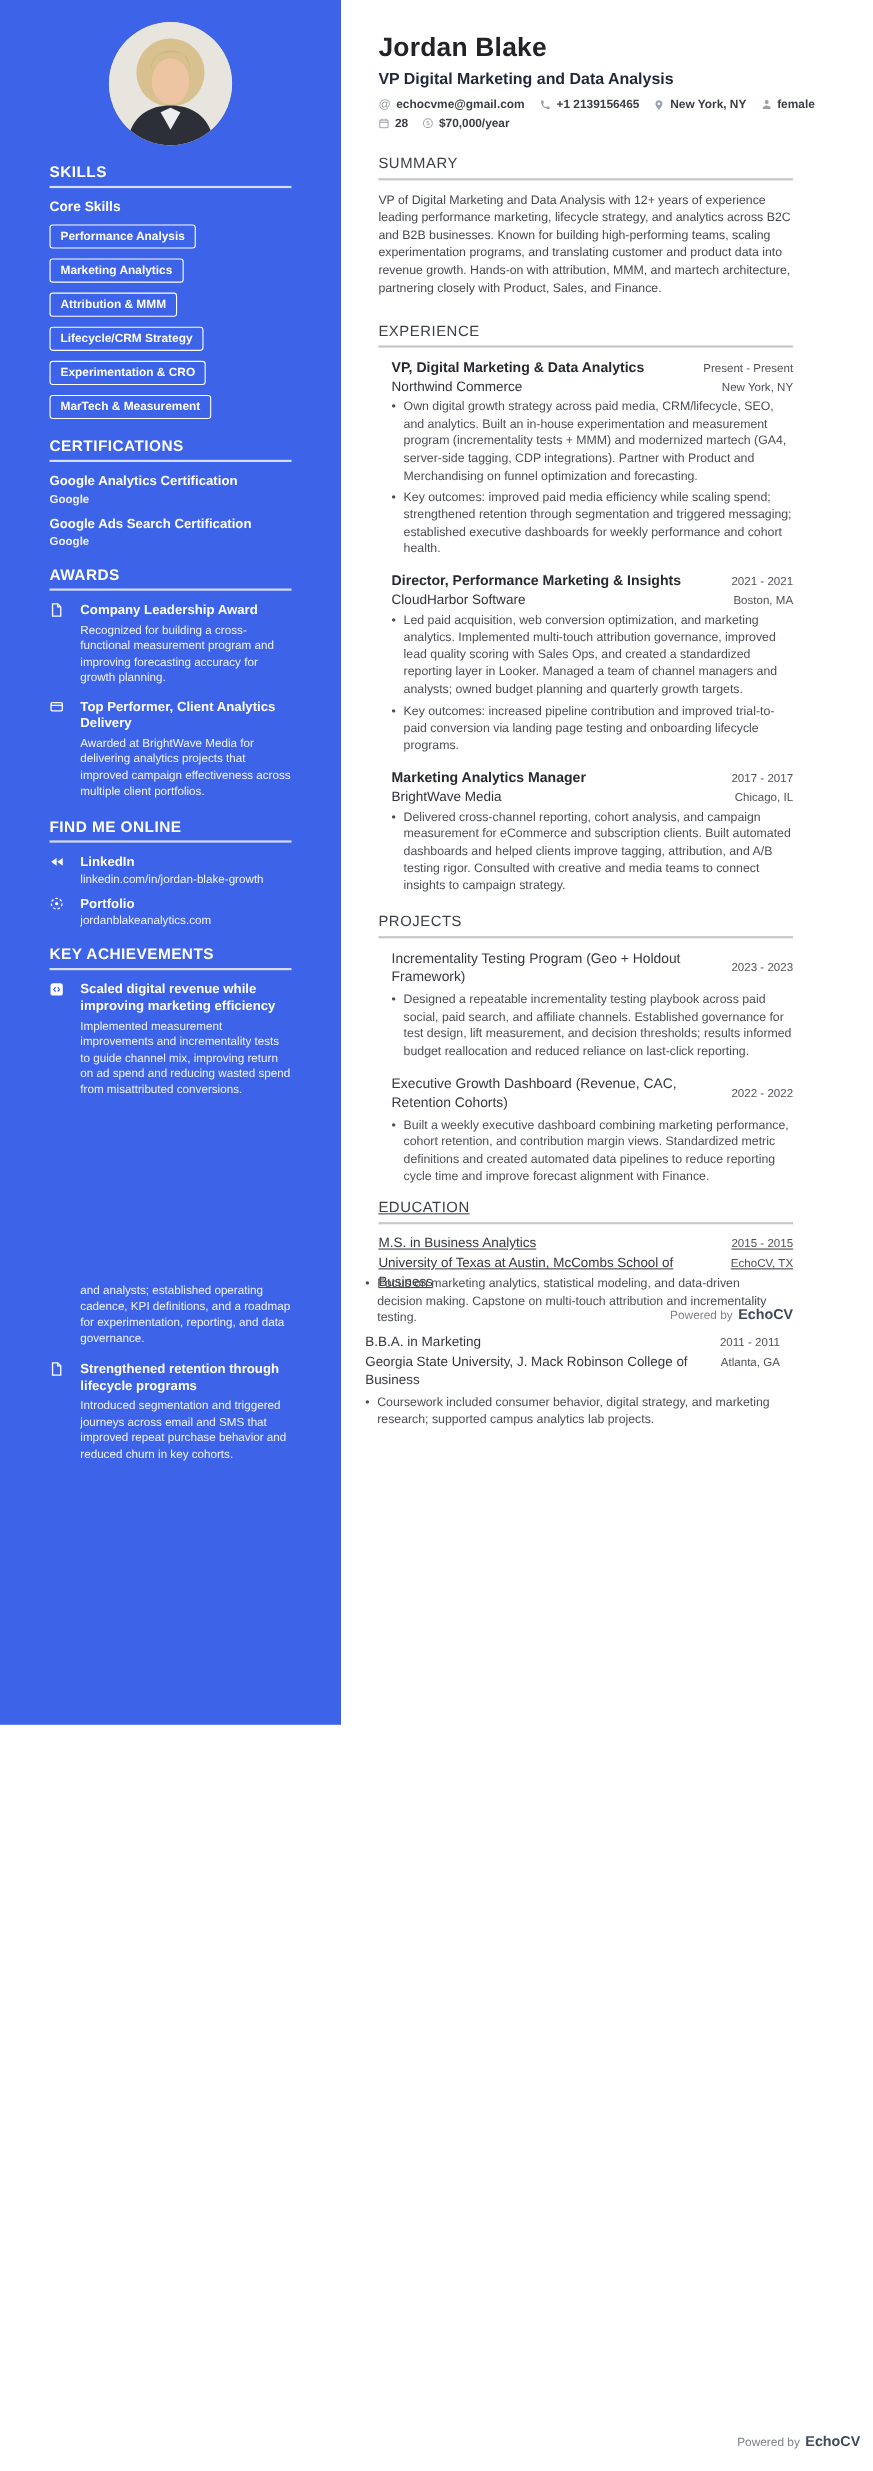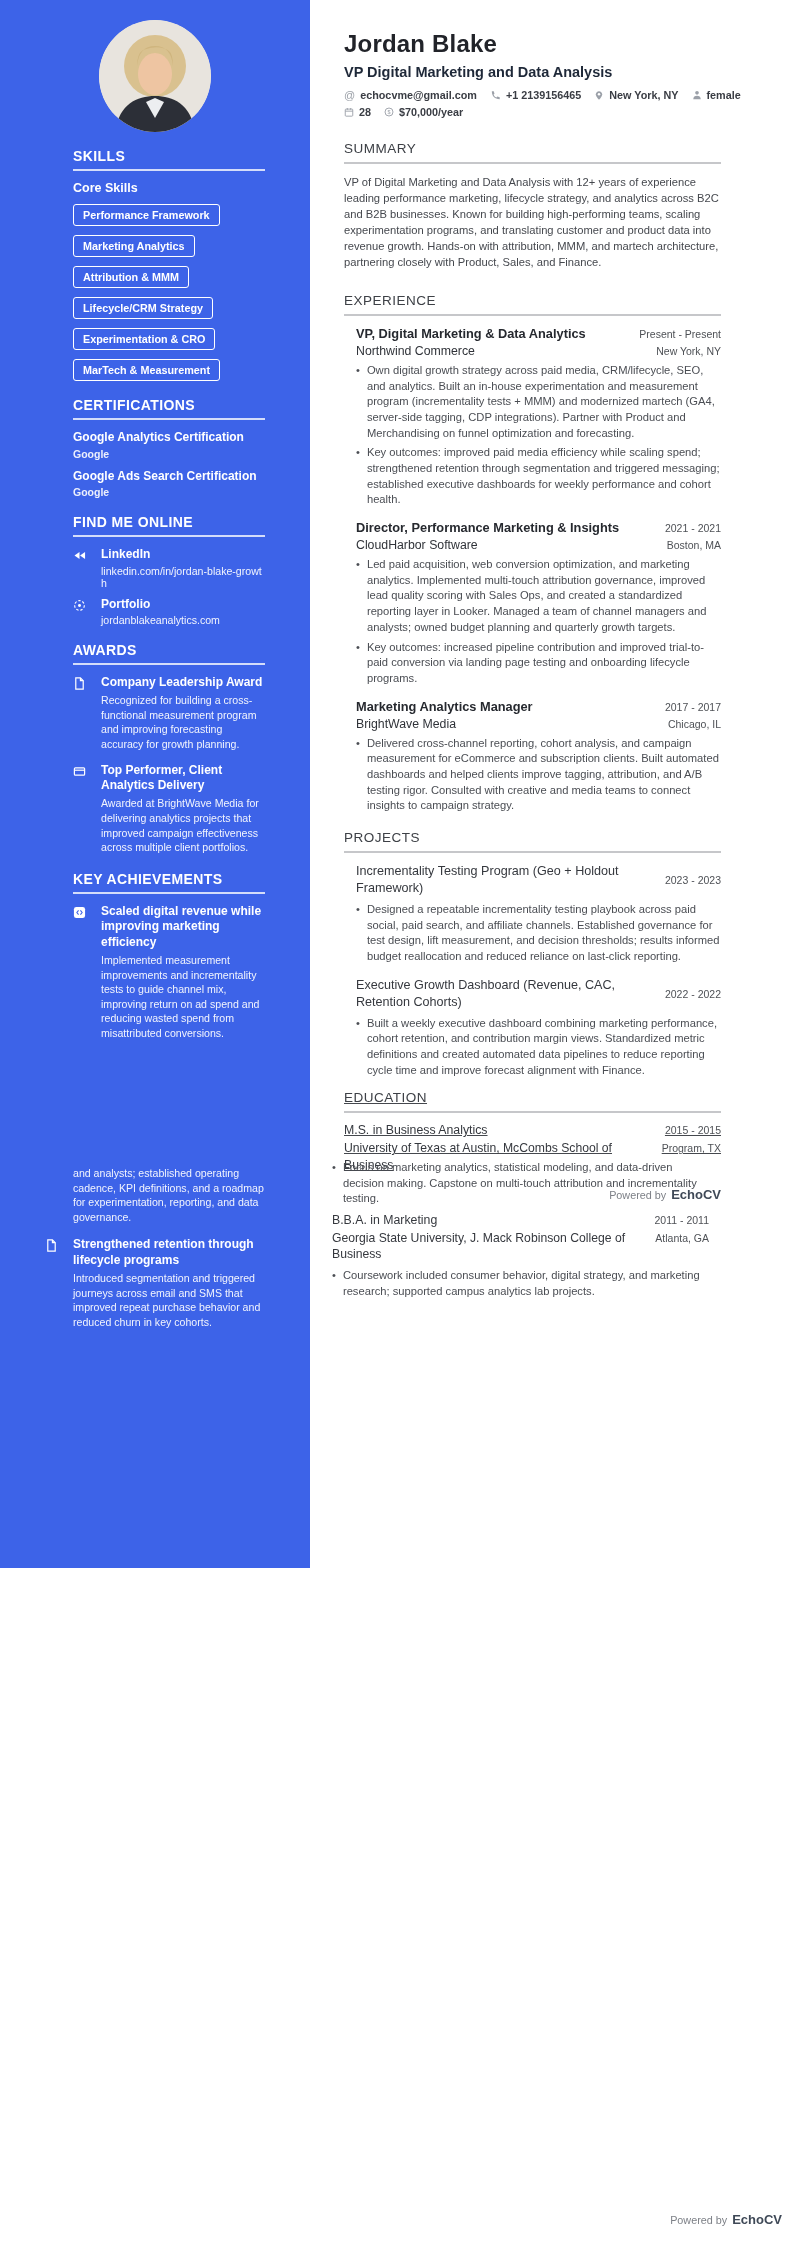--- a/index.html
+++ b/index.html
@@ -3,21 +3,21 @@
 <meta charset="utf-8">
 <style>
   html,body{margin:0;padding:0;background:#ffffff;}
   body{font-family:"Liberation Sans",sans-serif;color:#45484e;}
   .page{position:relative;width:794px;height:2246px;background:#ffffff;overflow:hidden;}
 
   
   .sidebar-bg{position:absolute;left:0;top:0;width:310px;height:1568px;background:#3D63E8;}
   .sidebar{position:absolute;left:0;top:0;width:310px;box-sizing:border-box;padding:20px 45px 0 45px;color:#fff;}
   .avatar{width:112px;height:112px;border-radius:50%;margin:0 auto;display:block;overflow:hidden;background:#e9e5df;}
-  .sb-section{margin-top:16px;margin-left:28px;}
+  .sb-section{margin-top:16px;}
   .sb-title{font-size:14px;font-weight:700;letter-spacing:.4px;}
   .sb-rule{height:2px;background:rgba(255,255,255,.78);border:0;margin:5px 0 10px 0;}
   .group-label{font-size:12.5px;font-weight:700;margin:1px 0 9px 0;}
   .pill{display:table;border:1.5px solid #ffffff;border-radius:3px;padding:4px 9px;font-size:10.8px;font-weight:700;margin-bottom:9px;white-space:nowrap;}
   .cert{margin-bottom:9px;}
   .cert-name{font-size:12px;font-weight:700;line-height:1.3;}
   .cert-issuer{font-size:10.5px;opacity:.9;margin-top:2px;font-weight:bold;}
   .ico-item{display:flex;gap:10px;margin-bottom:11px;}
   .ico-col{flex:0 0 18px;padding-top:1px;}
   .ico-body{flex:1;min-width:0;}
@@ -76,38 +76,67 @@
         <path d="M38 46 Q40 26 56 26 Q72 26 74 46 Q74 34 70 31 Q60 24 44 30 Q38 34 38 46 Z" fill="#cfb57e"></path>
         <path d="M16 112 C20 84 38 76 56 76 C74 76 92 84 96 112 Z" fill="#2c2f37"></path>
         <path d="M47 82 L56 98 L65 82 L56 78 Z" fill="#eceef0"></path>
       </svg>
     </span>
 
     <div class="sb-section">
       <div class="sb-title">SKILLS</div>
       <hr class="sb-rule">
       <div class="group-label">Core Skills</div>
-      <div class="pill">Performance Framework</div>
+      <div class="pill">Performance Analysis</div>
       <div class="pill">Marketing Analytics</div>
       <div class="pill">Attribution &amp; MMM</div>
       <div class="pill">Lifecycle/CRM Strategy</div>
       <div class="pill">Experimentation &amp; CRO</div>
       <div class="pill">MarTech &amp; Measurement</div>
     </div>
 
     <div class="sb-section">
       <div class="sb-title">CERTIFICATIONS</div>
       <hr class="sb-rule">
       <div class="cert">
         <div class="cert-name">Google Analytics Certification</div>
         <div class="cert-issuer">Google</div>
       </div>
       <div class="cert">
         <div class="cert-name">Google Ads Search Certification</div>
         <div class="cert-issuer">Google</div>
+      </div>
+    </div>
+
+    <div class="sb-section">
+      <div class="sb-title">AWARDS</div>
+      <hr class="sb-rule">
+      <div class="ico-item">
+        <span class="ico-col">
+          <svg width="13" height="13" viewBox="0 0 14 14">
+              <path d="M3 1h5l3 3v9H3z" fill="none" stroke="#fff" stroke-width="1.3"></path>
+              <path d="M8 1v3h3" fill="none" stroke="#fff" stroke-width="1.3"></path>
+            </svg>
+        </span>
+        <div class="ico-body">
+          <div class="ico-name">Company Leadership Award</div>
+          <div class="ico-desc">Recognized for building a cross-functional measurement program and improving forecasting accuracy for growth planning.</div>
+        </div>
+      </div>
+      <div class="ico-item">
+        <span class="ico-col">
+          <svg width="13" height="13" viewBox="0 0 14 14">
+              <rect x="1.5" y="3" width="11" height="8" rx="1" fill="none" stroke="#fff" stroke-width="1.3"></rect>
+              <line x1="1.5" y1="5.6" x2="12.5" y2="5.6" stroke="#fff" stroke-width="1.3"></line>
+            </svg>
+        </span>
+        <div class="ico-body">
+          <div class="ico-name">Top Performer, Client Analytics Delivery</div>
+          <div class="ico-desc">Awarded at BrightWave Media for delivering analytics projects that improved campaign effectiveness across multiple client portfolios.</div>
+        </div>
       </div>
     </div>
 
     <div class="sb-section">
       <div class="sb-title">FIND ME ONLINE</div>
       <hr class="sb-rule">
       <div class="ico-item" style="margin-bottom:8px;">
         <span class="ico-col">
           <svg width="13" height="13" viewBox="0 0 14 14">
               <path d="M7 3.2v7.6L1.6 7z" fill="#fff"></path>
@@ -122,49 +151,20 @@
       <div class="ico-item" style="margin-bottom:8px;">
         <span class="ico-col">
           <svg width="13" height="13" viewBox="0 0 14 14">
               <circle cx="7" cy="7" r="5.2" fill="none" stroke="#fff" stroke-width="1.2" stroke-dasharray="2.6 1.9"></circle>
               <circle cx="7" cy="7" r="1.6" fill="#fff"></circle>
             </svg>
         </span>
         <div class="ico-body">
           <div class="ico-name">Portfolio</div>
           <div class="link-url">jordanblakeanalytics.com</div>
-        </div>
-      </div>
-    </div>
-
-    <div class="sb-section">
-      <div class="sb-title">AWARDS</div>
-      <hr class="sb-rule">
-      <div class="ico-item">
-        <span class="ico-col">
-          <svg width="13" height="13" viewBox="0 0 14 14">
-              <path d="M3 1h5l3 3v9H3z" fill="none" stroke="#fff" stroke-width="1.3"></path>
-              <path d="M8 1v3h3" fill="none" stroke="#fff" stroke-width="1.3"></path>
-            </svg>
-        </span>
-        <div class="ico-body">
-          <div class="ico-name">Company Leadership Award</div>
-          <div class="ico-desc">Recognized for building a cross-functional measurement program and improving forecasting accuracy for growth planning.</div>
-        </div>
-      </div>
-      <div class="ico-item">
-        <span class="ico-col">
-          <svg width="13" height="13" viewBox="0 0 14 14">
-              <rect x="1.5" y="3" width="11" height="8" rx="1" fill="none" stroke="#fff" stroke-width="1.3"></rect>
-              <line x1="1.5" y1="5.6" x2="12.5" y2="5.6" stroke="#fff" stroke-width="1.3"></line>
-            </svg>
-        </span>
-        <div class="ico-body">
-          <div class="ico-name">Top Performer, Client Analytics Delivery</div>
-          <div class="ico-desc">Awarded at BrightWave Media for delivering analytics projects that improved campaign effectiveness across multiple client portfolios.</div>
         </div>
       </div>
     </div>
 
     <div class="sb-section">
       <div class="sb-title">KEY ACHIEVEMENTS</div>
       <hr class="sb-rule">
       <div class="ico-item">
         <span class="ico-col">
           <svg width="13" height="13" viewBox="0 0 14 14">
@@ -362,21 +362,21 @@
     <div class="section" style="margin-top:0;text-decoration:underline;">
       <div class="sec-title">EDUCATION</div>
       <hr class="sec-rule">
       <div>
         <div class="row">
           <span class="edu-degree">M.S. in Business Analytics</span>
           <span class="jdates">2015 - 2015</span>
         </div>
         <div class="row">
           <span class="edu-school">University of Texas at Austin, McCombs School of Business</span>
-          <span class="jloc">Program, TX</span>
+          <span class="jloc">EchoCV, TX</span>
         </div>
       </div>
     </div>
 
     <div class="powered">
       <span class="pb-label">Powered by</span>
       <span class="pb-brand">EchoCV</span>
     </div>
   </div>
 

